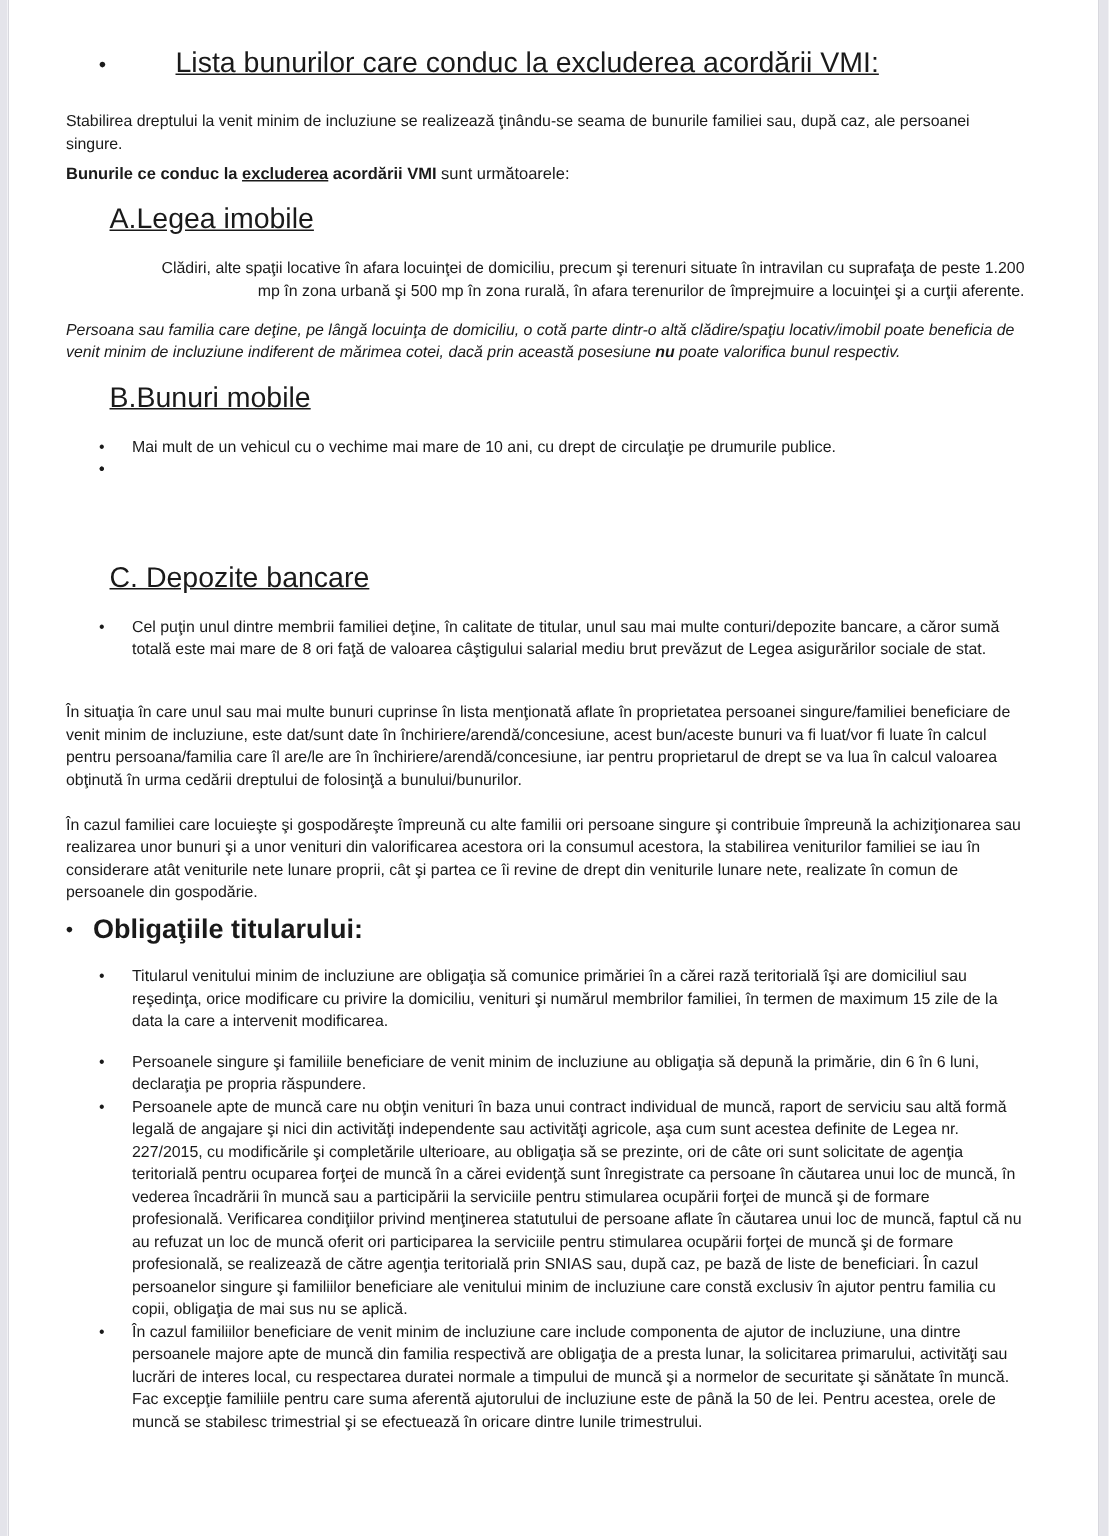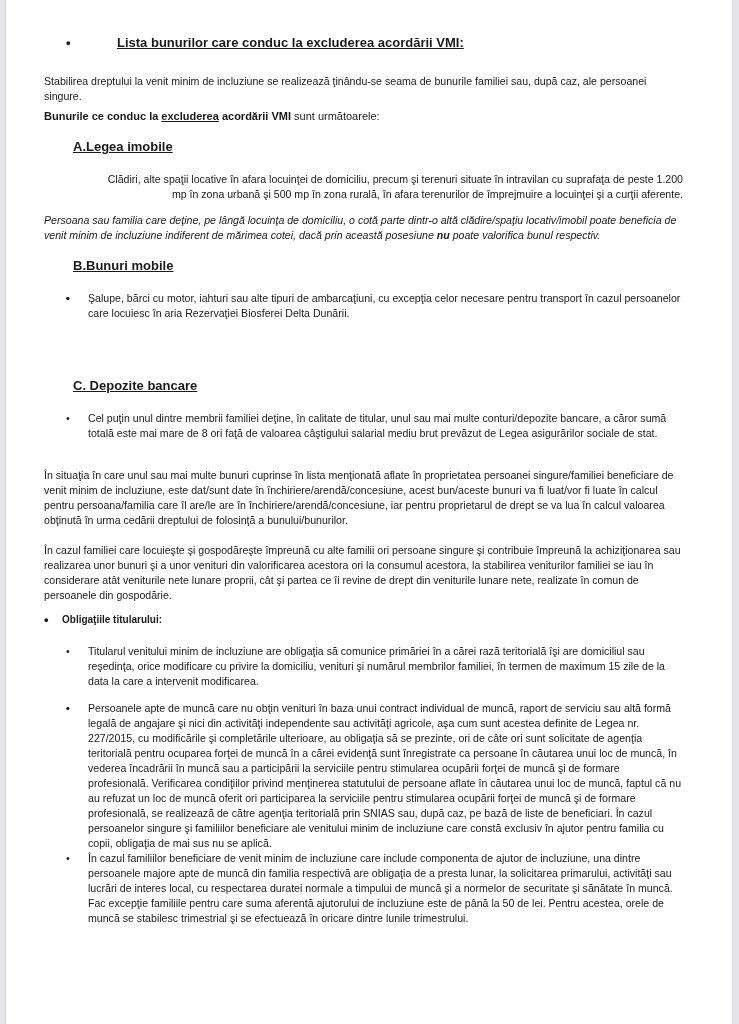--- a/index.html
+++ b/index.html
@@ -10,21 +10,21 @@
     color:#1a1a1a;
   }
   .page {
     position:absolute; left:5px; top:0; width:728px; height:1024px;
     background:#ffffff;
     box-shadow: inset 1px 0 0 #d8d8de, inset -1px 0 0 #d8d8de;
   }
   .content { position:absolute; left:39px; right:34px; top:0; font-size:10.6px; line-height:15px; }
   p { margin:0; }
   .abs { position:absolute; left:0; right:16px; }
-  .h-sec { font-weight:bold; font-size:13px; text-decoration:underline;padding-left:29px; }
+  .h-sec { font-weight:normal; font-size:19px; text-decoration:underline;padding-left:29px; }
   .bold { font-weight:bold; }
   .ital { font-style:italic; }
   ul { margin:0; padding:0; list-style:none; }
   ul li { position:relative; padding-left:0; }
   ul li .dot { position:absolute; left:-22px; top:0; }
   .ind { padding-left:44px; }
   .u { text-decoration:underline; }
 </style>
 </head>
 <body>
@@ -40,38 +40,38 @@
     <p class="abs" style="top:74px;">Stabilirea dreptului la venit minim de incluziune se realizează ţinându-se seama de bunurile familiei sau, după caz, ale persoanei singure.</p>
 
     <p class="abs" style="top:109px; font-size:11px;"><span class="bold">Bunurile ce conduc la </span><span class="bold u">excluderea</span><span class="bold"> acordării VMI</span><span> sunt următoarele:</span></p>
 
     <div class="abs h-sec" style="top:139px;">A.Legea imobile</div>
     <p class="abs" style="top:172px; text-indent:56px;text-align:right;"><span>Clădiri, alte spaţii locative în afara locuinţei de domiciliu, precum şi terenuri situate în intravilan cu suprafaţa de peste 1.200 mp în zona urbană şi 500 mp în zona rurală, în afara terenurilor de împrejmuire a locuinţei şi a curţii aferente.</span></p>
     <p class="abs ital" style="top:213px;"><span>Persoana sau familia care deţine, pe lângă locuinţa de domiciliu, o cotă parte dintr-o altă clădire/spaţiu locativ/imobil poate beneficia de venit minim de incluziune indiferent de mărimea cotei, dacă prin această posesiune </span><span class="bold">nu</span><span> poate valorifica bunul respectiv.</span></p>
 
     <div class="abs h-sec" style="top:258px;">B.Bunuri mobile</div>
     <ul class="abs ind" style="top:291px;">
+      <li><span class="dot">•</span><span>Mai mult de un vehicul cu o vechime mai mare de 10 ani, cu drept de circulaţie pe drumurile publice.</span></li>
       <li><span class="dot">•</span></li>
       <li><span class="dot">•</span></li>
-      <li><span class="dot">•</span><span>Şalupe, bărci cu motor, iahturi sau alte tipuri de ambarcaţiuni, cu excepţia celor necesare pentru transport în cazul persoanelor care locuiesc în aria Rezervaţiei Biosferei Delta Dunării.</span></li>
     </ul>
 
     <div class="abs h-sec" style="top:378px;">C. Depozite bancare</div>
     <ul class="abs ind" style="top:411px;">
       <li><span class="dot">•</span><span>Cel puţin unul dintre membrii familiei deţine, în calitate de titular, unul sau mai multe conturi/depozite bancare, a căror sumă totală este mai mare de 8 ori faţă de valoarea câştigului salarial mediu brut prevăzut de Legea asigurărilor sociale de stat.</span></li>
     </ul>
 
     <p class="abs" style="top:468px;">În situaţia în care unul sau mai multe bunuri cuprinse în lista menţionată aflate în proprietatea persoanei singure/familiei beneficiare de venit minim de incluziune, este dat/sunt date în închiriere/arendă/concesiune, acest bun/aceste bunuri va fi luat/vor fi luate în calcul pentru persoana/familia care îl are/le are în închiriere/arendă/concesiune, iar pentru proprietarul de drept se va lua în calcul valoarea obţinută în urma cedării dreptului de folosinţă a bunului/bunurilor.</p>
     <p class="abs" style="top:543px;">În cazul familiei care locuieşte şi gospodăreşte împreună cu alte familii ori persoane singure şi contribuie împreună la achiziţionarea sau realizarea unor bunuri şi a unor venituri din valorificarea acestora ori la consumul acestora, la stabilirea veniturilor familiei se iau în considerare atât veniturile nete lunare proprii, cât şi partea ce îi revine de drept din veniturile lunare nete, realizate în comun de persoanele din gospodărie.</p>
 
     <div class="abs" style="top:612px;">
       <span class="bold" style="position:absolute; left:0; font-size:13px;">•</span>
-      <span class="bold" style="position:absolute; left:18px; font-size:10px; white-space:nowrap;">Obligaţiile titularului:</span>
+      <span class="bold" style="position:absolute; left:18px; font-size:18px; white-space:nowrap;">Obligaţiile titularului:</span>
     </div>
     <ul class="abs ind" style="top:644px;">
       <li style="margin-bottom:12px;"><span class="dot">•</span><span>Titularul venitului minim de incluziune are obligaţia să comunice primăriei în a cărei rază teritorială îşi are domiciliul sau reşedinţa, orice modificare cu privire la domiciliu, venituri şi numărul membrilor familiei, în termen de maximum 15 zile de la data la care a intervenit modificarea.</span></li>
-      <li><span class="dot">•</span></li>
+      <li><span class="dot">•</span><span>Persoanele singure şi familiile beneficiare de venit minim de incluziune au obligaţia să depună la primărie, din 6 în 6 luni, declaraţia pe propria răspundere.</span></li>
       <li><span class="dot">•</span><span>Persoanele apte de muncă care nu obţin venituri în baza unui contract individual de muncă, raport de serviciu sau altă formă legală de angajare şi nici din activităţi independente sau activităţi agricole, aşa cum sunt acestea definite de Legea nr. 227/2015, cu modificările şi completările ulterioare, au obligaţia să se prezinte, ori de câte ori sunt solicitate de agenţia teritorială pentru ocuparea forţei de muncă în a cărei evidenţă sunt înregistrate ca persoane în căutarea unui loc de muncă, în vederea încadrării în muncă sau a participării la serviciile pentru stimularea ocupării forţei de muncă şi de formare profesională. Verificarea condiţiilor privind menţinerea statutului de persoane aflate în căutarea unui loc de muncă, faptul că nu au refuzat un loc de muncă oferit ori participarea la serviciile pentru stimularea ocupării forţei de muncă şi de formare profesională, se realizează de către agenţia teritorială prin SNIAS sau, după caz, pe bază de liste de beneficiari. În cazul persoanelor singure şi familiilor beneficiare ale venitului minim de incluziune care constă exclusiv în ajutor pentru familia cu copii, obligaţia de mai sus nu se aplică.</span></li>
       <li><span class="dot">•</span><span>În cazul familiilor beneficiare de venit minim de incluziune care include componenta de ajutor de incluziune, una dintre persoanele majore apte de muncă din familia respectivă are obligaţia de a presta lunar, la solicitarea primarului, activităţi sau lucrări de interes local, cu respectarea duratei normale a timpului de muncă şi a normelor de securitate şi sănătate în muncă. Fac excepţie familiile pentru care suma aferentă ajutorului de incluziune este de până la 50 de lei. Pentru acestea, orele de muncă se stabilesc trimestrial şi se efectuează în oricare dintre lunile trimestrului.</span></li>
     </ul>
 
   </div>
 </div>
 
 </body></html>

